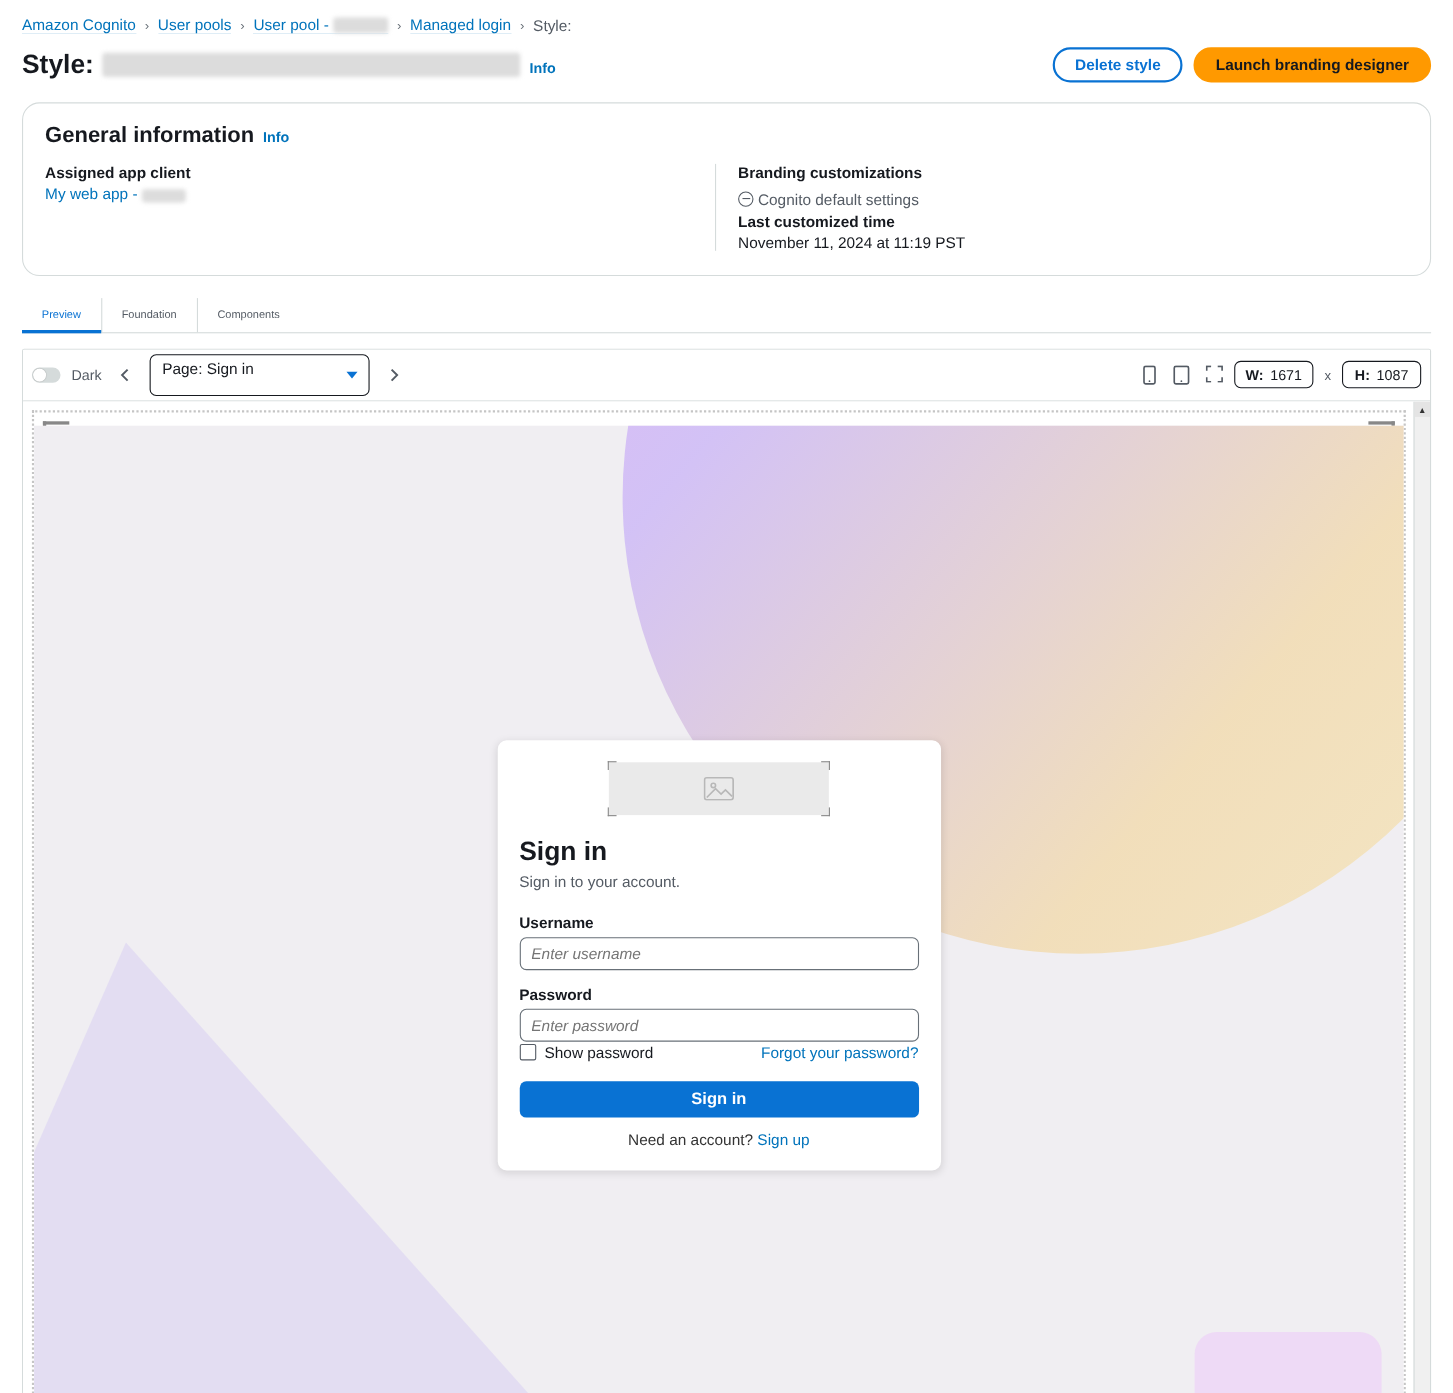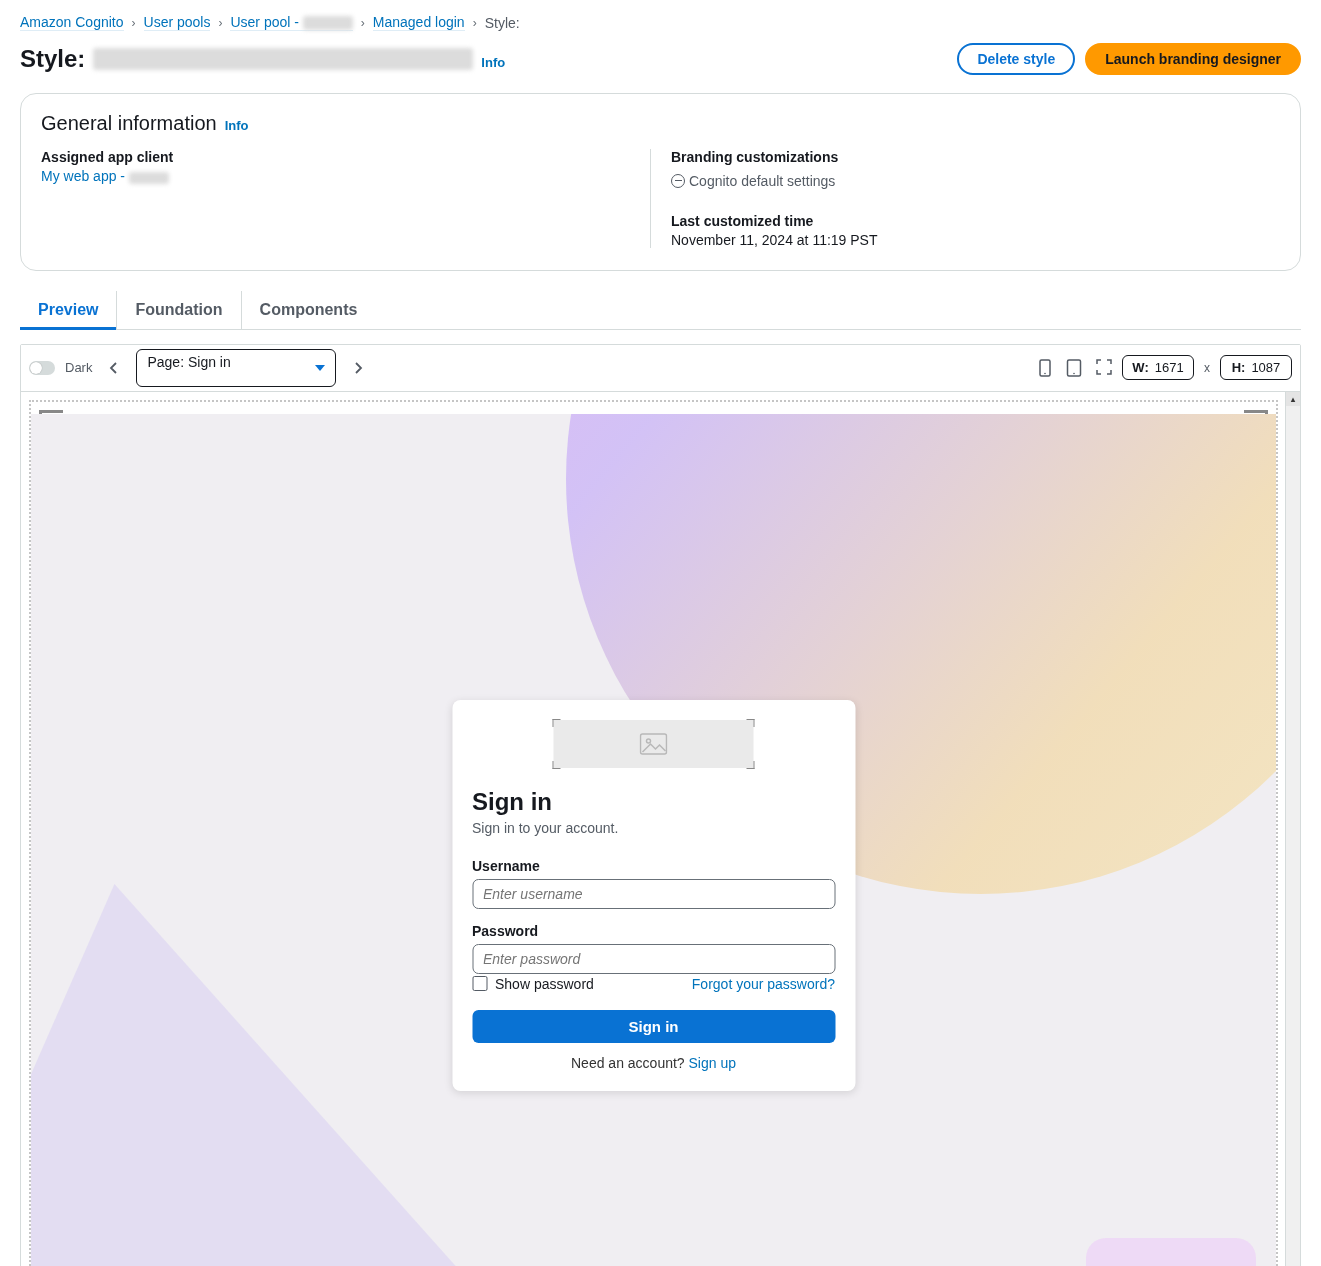--- a/index.html
+++ b/index.html
@@ -60,45 +60,45 @@
   .btn-primary-orange { background: #ff9900; border-color: #ff9900; color: #16191f; }
 
   
   .card {
     margin: 0 20px 20px 20px;
     border: 1px solid #d5dbdb;
     border-radius: 16px;
     padding: 18px 20px 22px 20px;
   }
   .card-header { display: flex; align-items: baseline; gap: 8px; margin-bottom: 14px;}
-  .card-title { font-size: 20px; font-weight: 400; }
+  .card-title { font-size: 20px; font-weight: 700; }
   .info-cols { display: flex; }
   .info-col { flex: 1; padding-right: 20px; }
   .info-col.right { border-left: 1px solid #d5dbdb; padding-left: 20px; flex: 1; }
   .info-label { font-weight: 700; font-size: 14px; margin-bottom: 3px; }
   .info-value { font-size: 14px; color: #16191f; }
-  .info-block { margin-bottom: 24px; }
+  .info-block { margin-bottom: 4px; }
   .info-block:last-child { margin-bottom: 0; }
   .inline-icon { display:inline-flex; align-items:center; gap:4px; color:#545b64; }
   .minus-circle {
     width: 14px; height: 14px; border: 1.5px solid #545b64; border-radius: 50%;
     display: inline-flex; align-items: center; justify-content: center;
   }
   .minus-circle::after { content:""; width:7px; height:1.5px; background:#545b64; }
 
   
   .tabs {
     display: flex;
     border-bottom: 1px solid #d5dbdb;
     margin: 0 20px;
   }
   .tab {
     padding: 10px 18px;
-    font-size: 16px;
-    font-weight: 700;
+    font-size: 10px;
+    font-weight: 400;
     color: #545b64;
     cursor: pointer;
     border-right: 1px solid #d5dbdb;
     position: relative;
     text-align: center;
   }
   .tab:last-child { border-right: none; }
   .tab.active { color: #0972d3; }
   .tab.active::after {
     content:""; position:absolute; left:0; right:0; bottom:-1px; height:3px; background:#0972d3;

